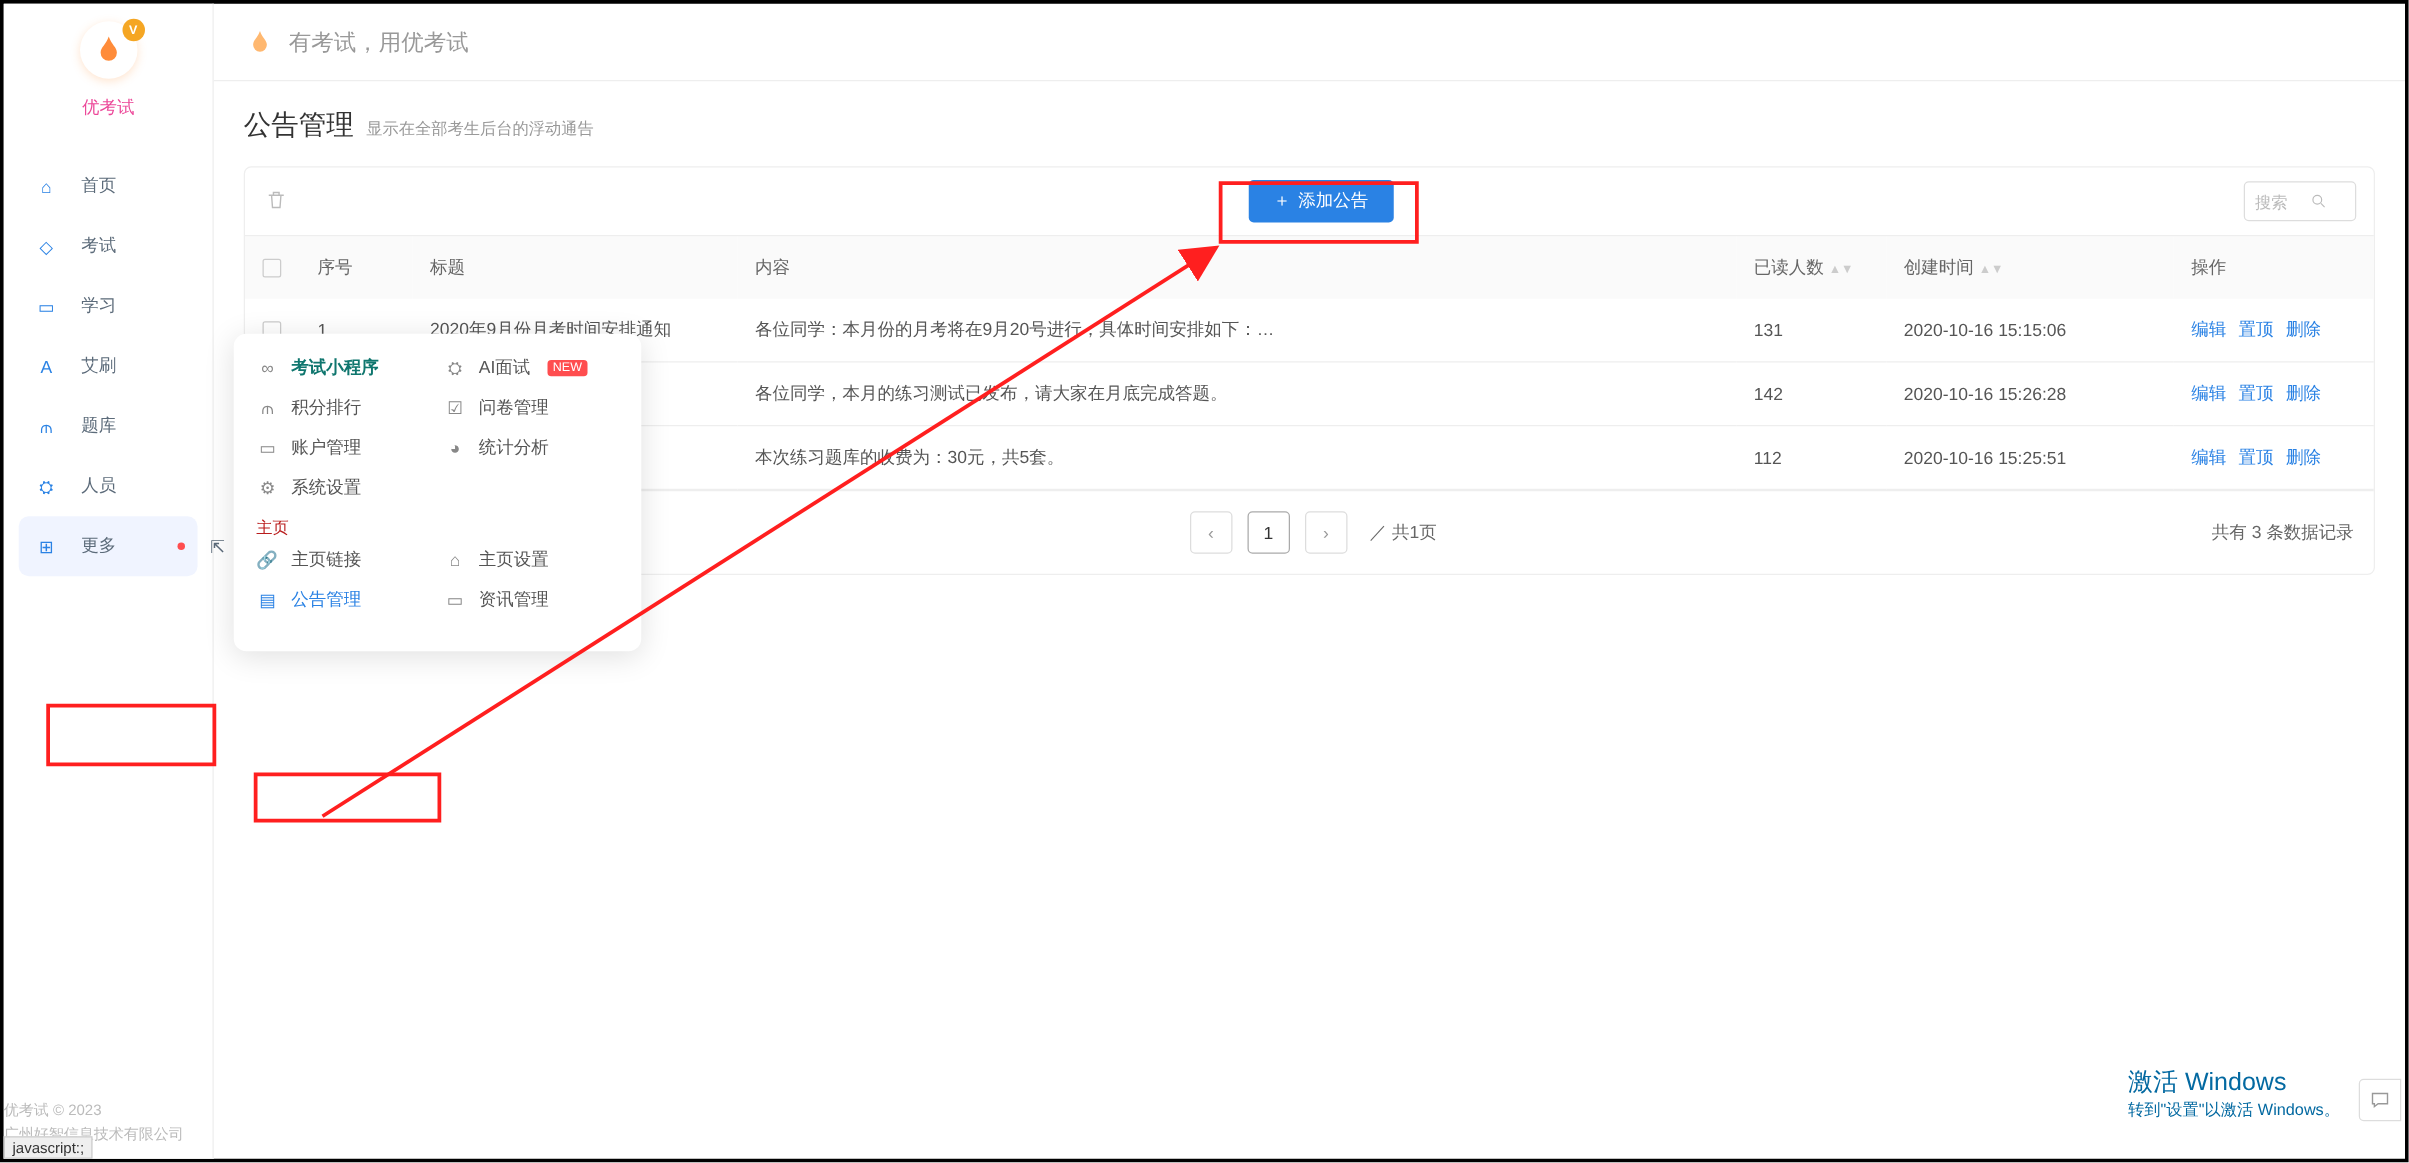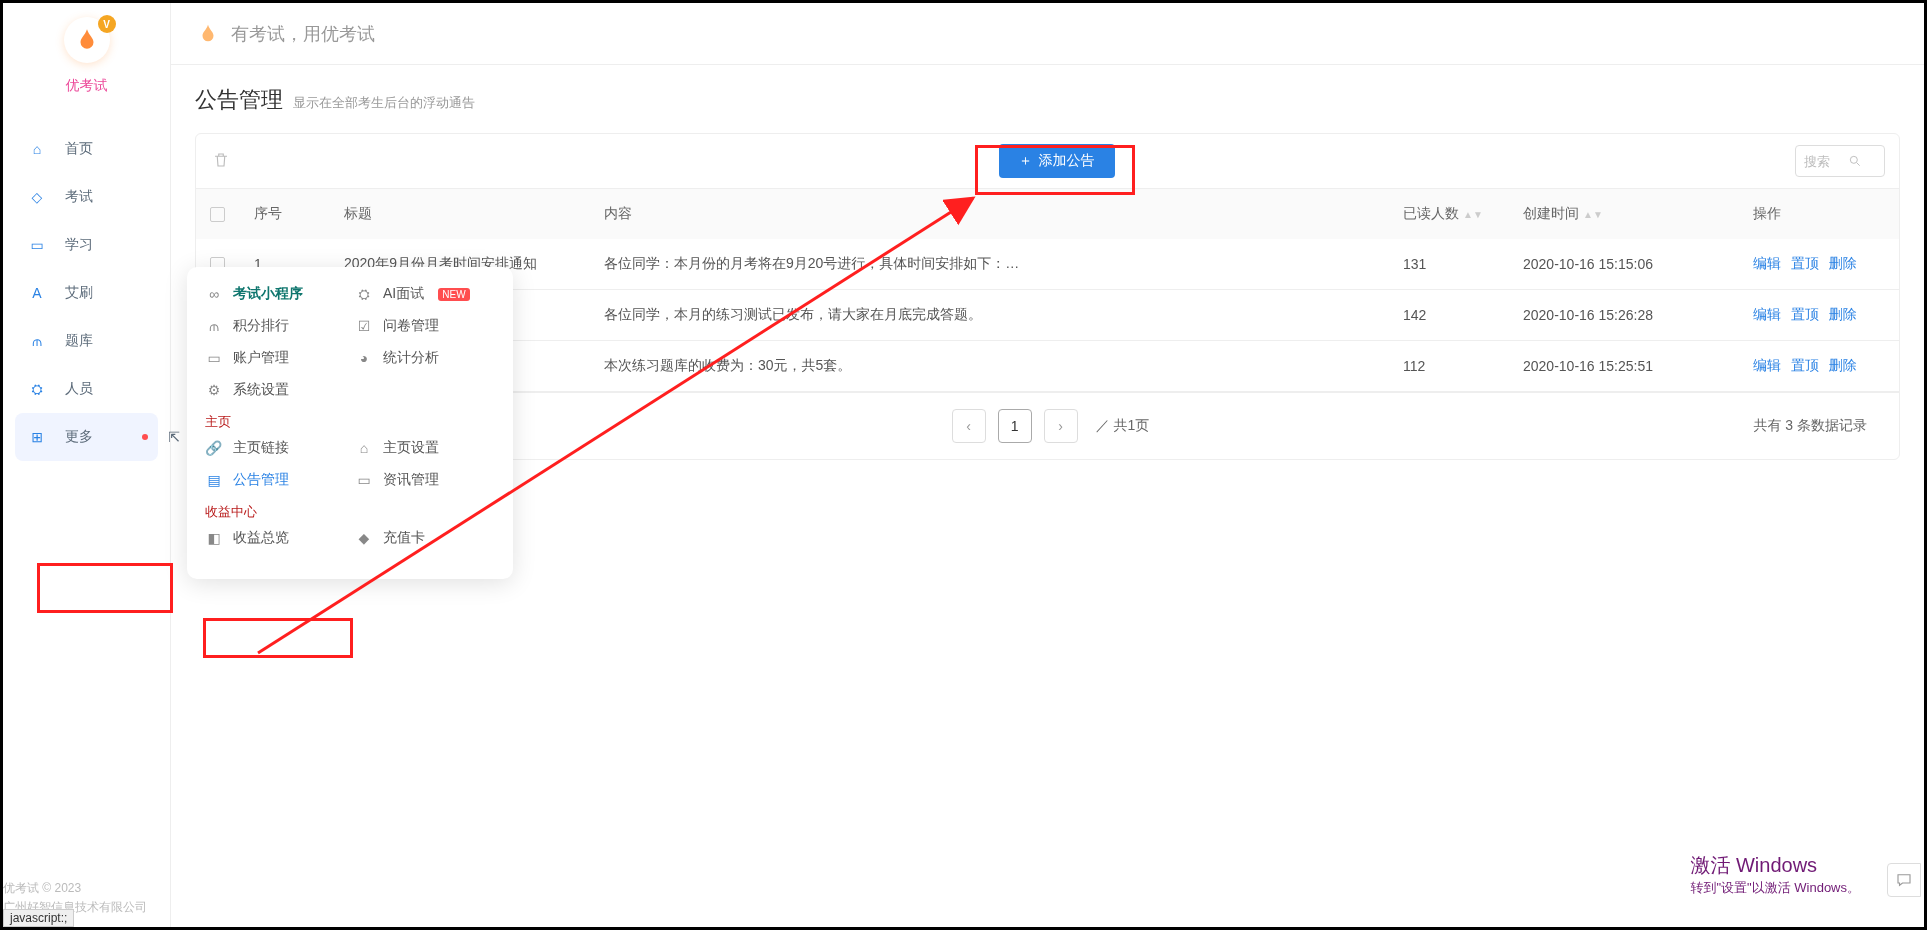--- a/index.html
+++ b/index.html
@@ -58,41 +58,41 @@
 tbody tr { border-bottom: 1px solid #eee; }
 tbody td { color: #555; }
 .sort { color: #ccc; font-size: 10px; margin-left: 4px; }
 .ops a { color: #2a82e4; text-decoration: none; margin-right: 6px; cursor: pointer; }
 
 .pagination { display: flex; align-items: center; justify-content: center; padding: 16px; border-top: 1px solid #eee; position: relative; }
 .pg-btn { width: 34px; height: 34px; border: 1px solid #ddd; border-radius: 4px; display: flex; align-items: center; justify-content: center; margin: 0 6px; color: #999; cursor: pointer; }
 .pg-btn.active { color: #333; border-color: #aaa; }
 .pg-text { margin-left: 12px; color: #666; }
 .pg-left { position: absolute; left: 16px; display: flex; align-items: center; gap: 8px; }
-.pg-right { position: absolute; right: 32px; color: #666; }
+.pg-right { position: absolute; right: 16px; color: #666; }
 .pg-select { border: 1px solid #ddd; border-radius: 4px; height: 30px; padding: 0 8px; }
 
 
 .submenu { position: absolute; left: 184px; top: 264px; width: 326px; background: #fff; border-radius: 10px; box-shadow: 0 4px 24px rgba(0,0,0,0.12); padding: 18px; z-index: 10; }
 .sub-section { margin-bottom: 14px; }
 .sub-section-title { font-size: 13px; color: #b91c1c; margin-bottom: 8px; }
 .sub-grid { display: grid; grid-template-columns: 1fr 1fr; row-gap: 14px; column-gap: 10px; }
 .sub-item { display: flex; align-items: center; gap: 10px; font-size: 14px; color: #555; cursor: pointer; }
 .sub-item.active { color: #2a82e4; }
 .sub-item .si-icon { width: 18px; height: 18px; display: inline-flex; align-items: center; justify-content: center; color: #888; }
 .sub-item.active .si-icon { color: #2a82e4; }
 .mini-app { color: #0f766e; font-weight: bold; }
 .new-tag { background: #ff4d4f; color: #fff; font-size: 10px; padding: 1px 4px; border-radius: 3px; margin-left: 4px; }
 
 
 .annot-box { position: absolute; border: 3px solid #ff1f1f; pointer-events: none; z-index: 15; }
 .annot-arrow { position: absolute; z-index: 16; pointer-events: none; }
 
 
-.wm { position: absolute; right: 64px; bottom: 30px; color: #701a75; z-index: 5; pointer-events: none; }
+.wm { position: absolute; right: 52px; bottom: 30px; color: #0369a1; z-index: 5; pointer-events: none; }
 .wm-title { font-size: 20px; }
 .wm-sub { font-size: 13px; }
 
 
 .fb { position: absolute; right: 3px; bottom: 30px; width: 34px; height: 34px; border: 1px solid #ddd; border-radius: 4px 0 0 4px; display: flex; align-items: center; justify-content: center; color: #999; cursor: pointer; }
 
 
 .status-bl { position: absolute; bottom: 0; left: 0; background: #efefef; border: 1px solid #ccc; font-size: 12px; padding: 1px 6px; color: #333; z-index: 30; }
 </style>
 </head>
@@ -317,33 +317,20 @@
           <div class="sub-item active">
             <span class="si-icon">▤</span>
             <span>公告管理</span>
           </div>
           <div class="sub-item">
             <span class="si-icon">▭</span>
             <span>资讯管理</span>
           </div>
         </div>
       </div>
-      <div class="sub-section">
-        <div class="sub-section-title">收益中心</div>
-        <div class="sub-grid">
-          <div class="sub-item">
-            <span class="si-icon">◧</span>
-            <span>收益总览</span>
-          </div>
-          <div class="sub-item">
-            <span class="si-icon">◆</span>
-            <span>充值卡</span>
-          </div>
-        </div>
-      </div>
     </div>
 
   <div class="annot-box" style="left:34px; top:560px; width:136px; height:50px;"></div>
   <div class="annot-box" style="left:200px; top:615px; width:150px; height:40px;"></div>
   <div class="annot-box" style="left:972px; top:142px; width:160px; height:50px;"></div>
   <svg class="annot-arrow" width="1927" height="930">
     <defs>
         <marker id="arr" markerWidth="12" markerHeight="12" refX="9" refY="5" orient="auto">
           <path d="M0,0 L10,5 L0,10 z" fill="#ff1f1f"></path>
         </marker>

